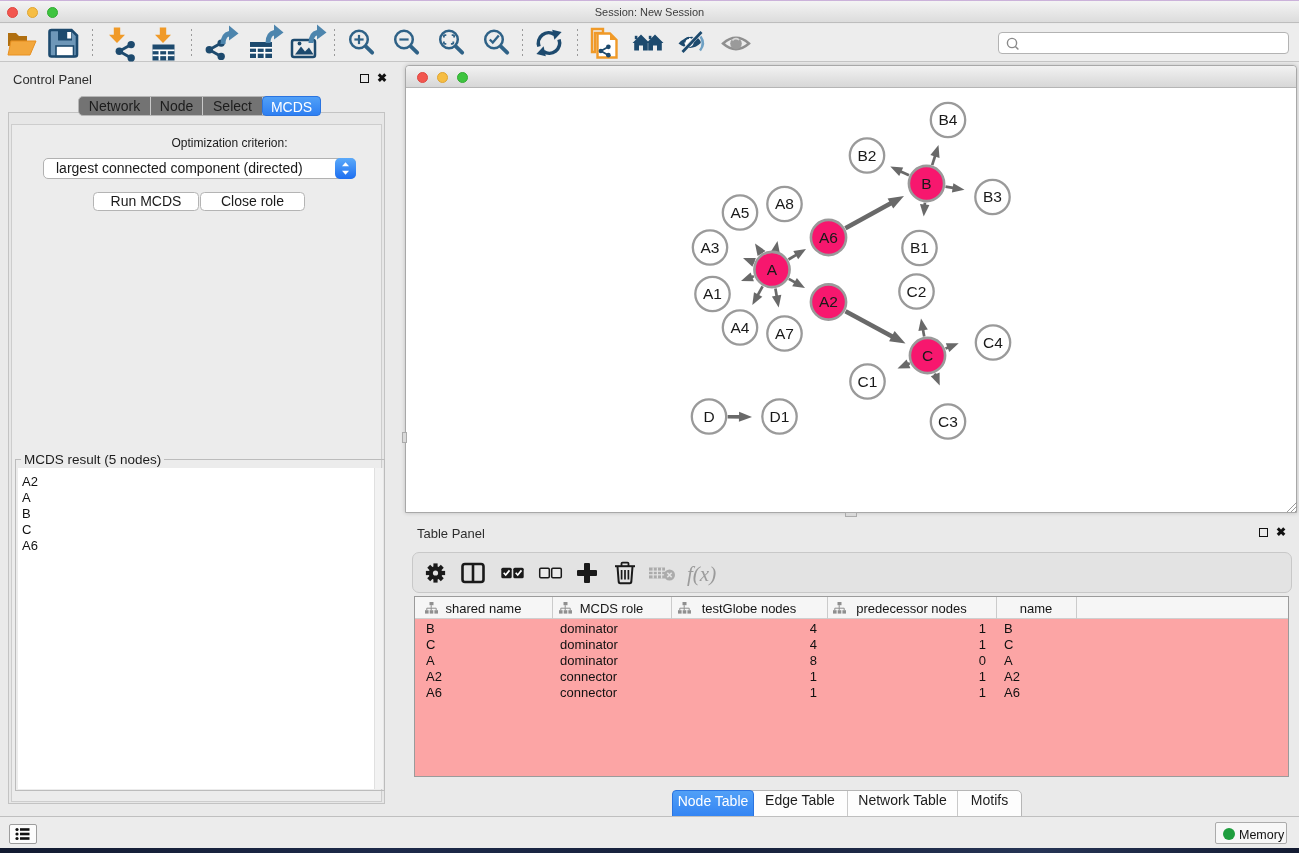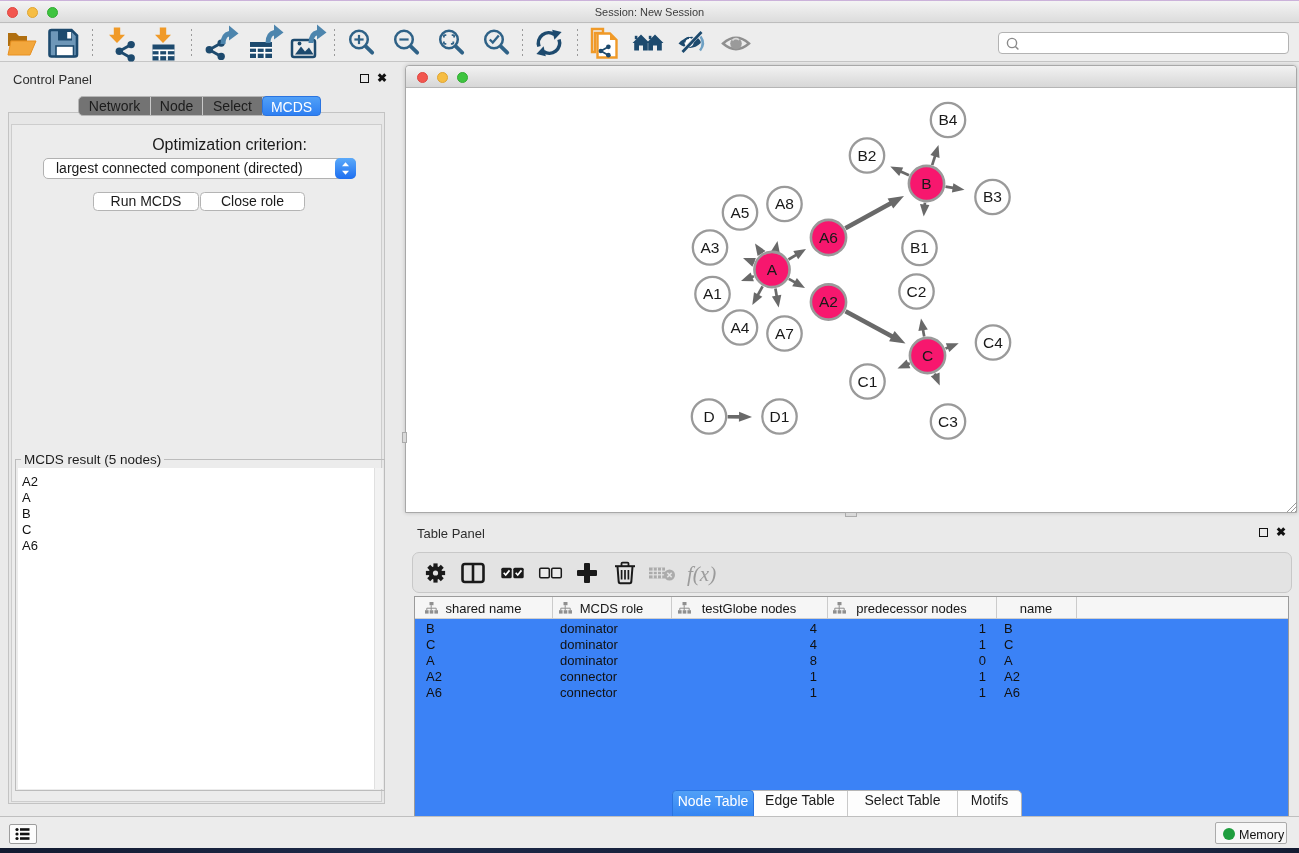--- a/index.html
+++ b/index.html
@@ -16,38 +16,38 @@
 
 #cp-title{left:13px;top:72px;font-size:13px;color:#2e2e2e}
 .winbtn-sq{position:absolute;width:9px;height:9px;border:1.6px solid #111}
 .winbtn-x{position:absolute;font-size:12px;font-weight:bold;color:#111;line-height:9px}
 #cp-panel{left:8px;top:112px;width:377px;height:692px;border:1px solid #c3c3c3;background:#e7e7e7}
 #cp-inner{left:11px;top:124px;width:371px;height:678px;border:1px solid #cdcdcd;background:#ececec}
 .tabs{position:absolute;display:flex;background:#737373;border:1px solid #b6b6b6;border-radius:5px}
 .tab{font-size:14px;color:#1c1c1c;text-align:center;line-height:18px;border-right:1px solid #c9c9c9}
 .tab:last-child{border-right:none}
 .tab.sel{background:linear-gradient(#51a0f7,#2e7ff2);color:#fff;border-radius:4px;margin:-1px;border:1px solid #2a74e0;line-height:20px}
-#opt-label{left:10px;top:136px;width:439px;text-align:center;font-size:16px;color:#1a1a1a}
+#opt-label{left:10px;top:136px;width:439px;text-align:center;font-size:12px;color:#1a1a1a}
 #dropdown{left:43px;top:158px;width:313px;height:21px;background:#fff;border:1px solid #b1b1b1;border-radius:5px;font-size:14px;color:#1a1a1a;line-height:19px;padding-left:12px}
 #dd-step{right:-1px;top:-1px;width:21px;height:21px;border-radius:5px;background:linear-gradient(#5baafa,#1d6ef0)}
 .btn{position:absolute;height:19px;background:#fff;border:1px solid #b4b4b4;border-radius:4.5px;font-size:14px;color:#1a1a1a;text-align:center;line-height:17px}
 #fieldset{left:15px;top:459px;width:370px;height:332px;border:1px solid #bcbcbc}
 #fs-label{left:21px;top:452px;background:#ececec;padding:0 3px;font-size:13.5px;color:#1d1d1d}
 #listbox{left:18px;top:468px;width:365px;height:321px;background:#fff;padding-top:6px}
 #listbox .li{font-size:13px;color:#111;padding-left:4px;height:16px;line-height:16px}
 #lb-scroll{left:356px;top:0px;width:9px;height:321px;background:#f2f2f2;border-left:1px solid #e0e0e0;position:absolute}
 #cp-bot-btn{z-index:6;left:9px;top:824px;width:28px;height:20px;background:#fcfcfc;border:1px solid #9d9d9d;border-radius:2px}
 
 #netwin{left:405px;top:65px;width:892px;height:448px;background:#fff;border:1px solid #a8a8a8;border-radius:4px 4px 0 0;box-shadow:0 0 4px rgba(0,0,0,0.18)}
 #nw-titlebar{left:0;top:0;width:890px;height:22px;background:linear-gradient(#f2f2f2,#d7d7d7);border-bottom:1px solid #b5b5b5;border-radius:4px 4px 0 0;position:absolute}
 #nw-title{width:890px;top:4px;text-align:center;font-size:13px;color:#2a2a2a;position:absolute}
 
 #tp-title{left:417px;top:526px;font-size:13px;color:#2e2e2e}
 #tp-toolbar{left:412px;top:552px;width:880px;height:41px;background:#e3e3e3;border:1px solid #c8c8c8;border-radius:7px}
-#table{left:414px;top:596px;width:875px;height:221px;background:#3b82f6;border:1px solid #9b9b9b}
+#table{left:414px;top:596px;width:875px;height:181px;background:#fca5a5;border:1px solid #9b9b9b}
 #thead{left:0;top:0;width:873px;height:22px;background:#f6f6f6;border-bottom:1px solid #cfcfcf;position:absolute}
 .th{position:absolute;top:4px;font-size:13px;color:#161616;text-align:center}
 .thsep{position:absolute;top:0;width:1px;height:22px;background:#cbcbcb}
 .td{position:absolute;font-size:13px;color:#111;height:16px;line-height:16px}
 .tabs2{position:absolute;display:flex;background:#fdfdfd;border:1px solid #b6b6b6;border-radius:5px}
 
 #statusbar{left:0;top:816px;width:1299px;height:32px;background:#ececec;border-top:1px solid #bfbfbf}
 #memory{left:1215px;top:822px;width:72px;height:22px;background:#f7f7f7;border:1px solid #ababab;border-radius:2px}
 #desktop{left:0;top:848px;width:1299px;height:5px;background:linear-gradient(90deg,#121a30,#1d2a4a 30%,#16203a 55%,#263455 80%,#131b32)}
 </style></head>
@@ -496,21 +496,21 @@
 <div class="td" style="left:589px;top:72px">A2</div>
 <div class="td" style="left:11px;top:88px">A6</div>
 <div class="td" style="left:145px;top:88px">connector</div>
 <div class="td" style="left:302px;top:88px;width:100px;text-align:right">1</div>
 <div class="td" style="left:471px;top:88px;width:100px;text-align:right">1</div>
 <div class="td" style="left:589px;top:88px">A6</div>
 </div>
 <div class="tabs2" style="left:672px;top:790px;height:32px">
  <div class="tab sel" style="width:82px">Node Table</div>
  <div class="tab" style="width:95px">Edge Table</div>
- <div class="tab" style="width:110px">Select Table</div>
+ <div class="tab" style="width:110px">Network Table</div>
  <div class="tab" style="width:63px">Motifs</div>
 </div>
 
 <div class="abs" id="statusbar"></div>
 <div class="abs" id="memory">
     <svg width="14" height="14" style="position:absolute;left:6px;top:4px">
       <circle cx="7" cy="7" r="6" fill="#1e9e3e"></circle>
     </svg>
     <span style="position:absolute;left:23px;top:4.5px;font-size:12.5px;color:#111">Memory</span>
   </div>

